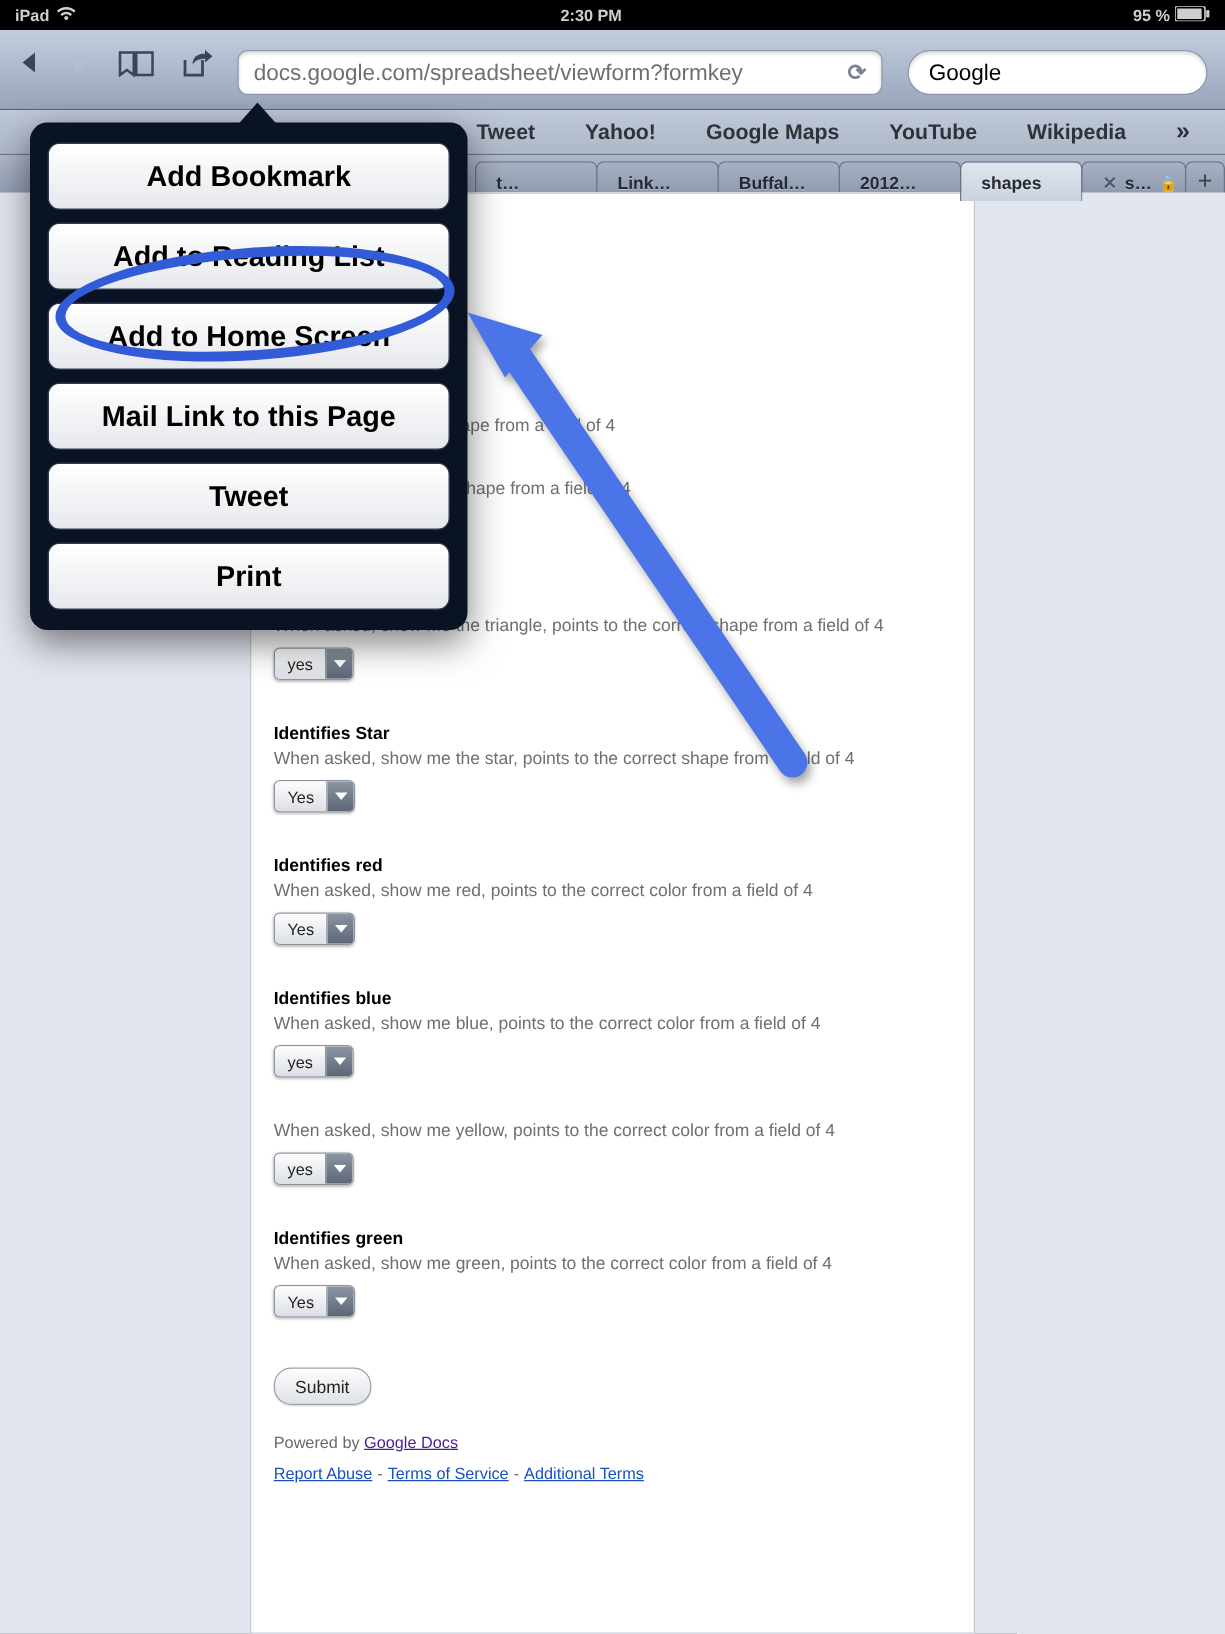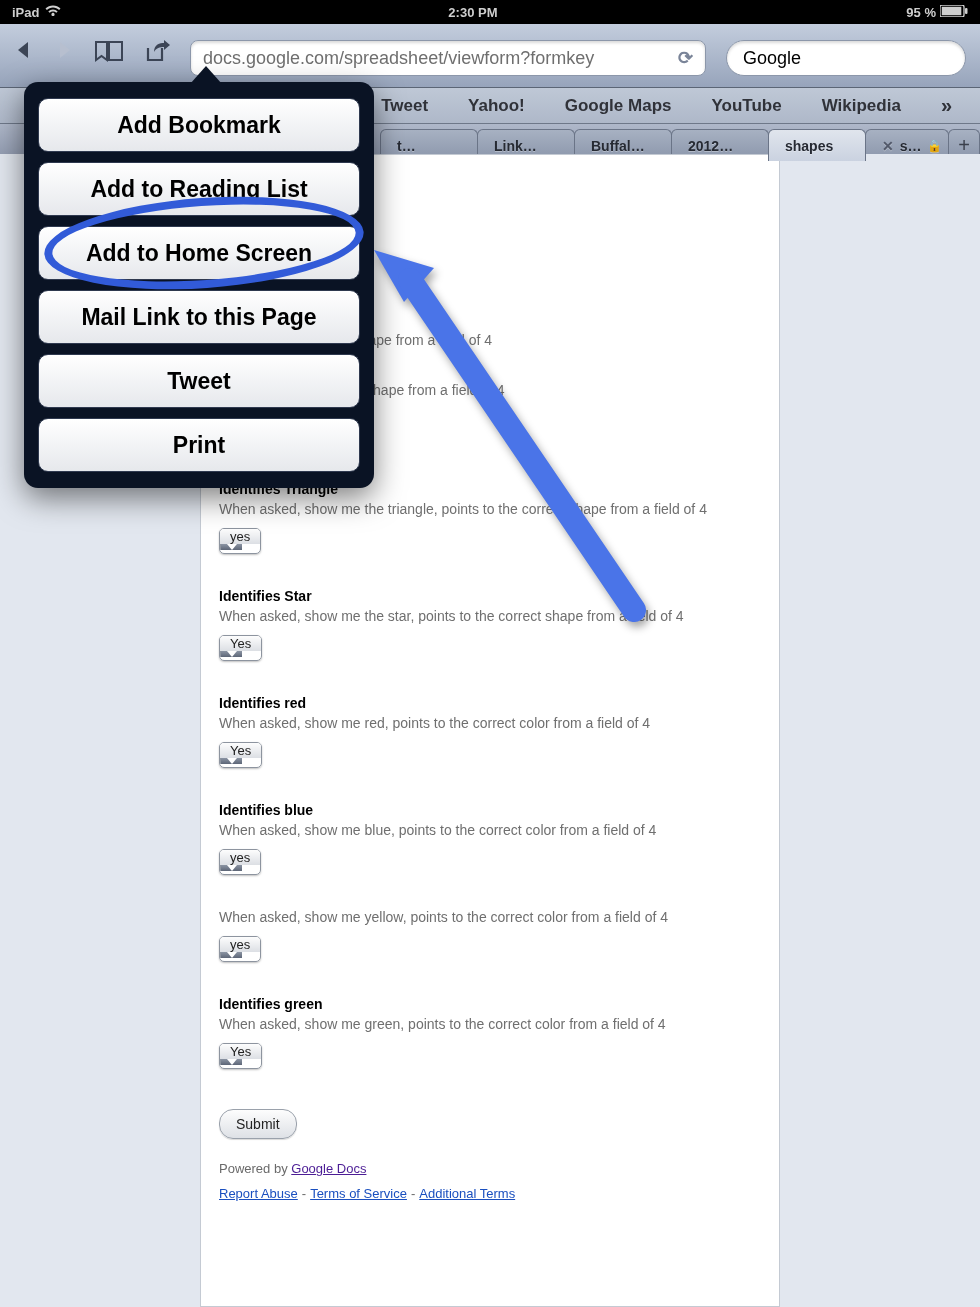--- a/index.html
+++ b/index.html
@@ -34,33 +34,33 @@
   .tab.last .lock { font-size:12px; color:#52596a; margin-left:auto; }
   .newtab { width:38px; height:32px; background:linear-gradient(#a7b1c2,#8a95aa); border:1px solid #6a7487; border-bottom:none; border-radius:6px 6px 0 0; display:flex; align-items:center; justify-content:center; font-size:20px; color:#3a3f4b; }
 
   
   .page-wrap { position:absolute; top:154px; left:0; right:0; bottom:0; background:#e2e7ef; display:flex; justify-content:center; }
   .sheet { width:580px; background:#fff; border:1px solid #c4cad3; padding:30px 14px 20px; }
   .form-title { font-size:23px; font-weight:700; color:#000; margin-bottom:26px; padding-left:4px; }
   .q { margin-bottom:34px; padding-left:4px; }
   .q-label { font-size:14px; font-weight:700; color:#000; margin-bottom:4px; }
   .q-help { font-size:14px; color:#6f6f6f; margin-bottom:10px; }
-  .sel { display:inline-flex; align-items:stretch; height:26px; border-radius:5px; overflow:hidden; border:1px solid #8d949f; box-shadow:0 1px 2px rgba(0,0,0,.25);flex-direction:column; }
+  .sel { display:inline-flex; align-items:stretch; height:26px; border-radius:5px; overflow:hidden; border:1px solid #8d949f; box-shadow:0 1px 2px rgba(0,0,0,.25); }
   .sel .val { background:linear-gradient(#fdfdfd,#dcdfe4); padding:0 10px; display:flex; align-items:center; font-size:13px; color:#222; min-width:30px; }
   .sel .btn { width:22px; background:linear-gradient(#8b94a3,#5d6677); display:flex; align-items:center; justify-content:center; border-left:1px solid #8d949f; }
   .sel .btn::after { content:""; width:0; height:0; border-left:5px solid transparent; border-right:5px solid transparent; border-top:6px solid #fff; }
   .submit { display:inline-block; padding:6px 16px; border:1px solid #9aa1ab; border-radius:14px; background:linear-gradient(#fdfdfd,#dee1e6); font-size:14px; font-weight:500; color:#222; margin-left:4px; margin-top:6px; box-shadow:0 1px 1px rgba(0,0,0,.15); }
   .powered { font-size:13px; color:#6a6a6a; margin:22px 0 10px 4px; }
   .powered a { color:#4c1d95; text-decoration:underline; }
   .footlinks { font-size:13px; margin-left:4px; }
   .footlinks a { color:#1a4fbf; text-decoration:underline; }
   .footlinks .dash { color:#6a6a6a; margin:0 4px; }
 
   
-  .popover { position:absolute; top:82px; left:24px; width:350px; background:#0a1324; border-radius:14px; padding:16px 14px; box-shadow:0 10px 30px rgba(0,0,0,.5); z-index:50; }
+  .popover { position:absolute; top:98px; left:24px; width:350px; background:#0a1324; border-radius:14px; padding:16px 14px; box-shadow:0 10px 30px rgba(0,0,0,.5); z-index:50; }
   .popover::before { content:""; position:absolute; top:-16px; left:166px; width:0; height:0; border-left:16px solid transparent; border-right:16px solid transparent; border-bottom:18px solid #0a1324; }
   .menu-btn { height:54px; margin-bottom:10px; background:linear-gradient(#ffffff,#e6e8ec); border:1px solid #2f394f; border-radius:10px; display:flex; align-items:center; justify-content:center; font-size:23px; font-weight:700; color:#000; }
   .menu-btn:last-child { margin-bottom:0; }
 
   
   .anno-circle { position:absolute; top:198px; left:44px; width:320px; height:90px; border:8px solid #325bd8; border-radius:50%; z-index:60; pointer-events:none; transform:rotate(-4deg); }
   .anno-arrow { position:absolute; top:250px; left:374px; z-index:60; pointer-events:none; filter:drop-shadow(3px 5px 4px rgba(0,0,0,.35)); }
 </style>
 </head>
 <body>

